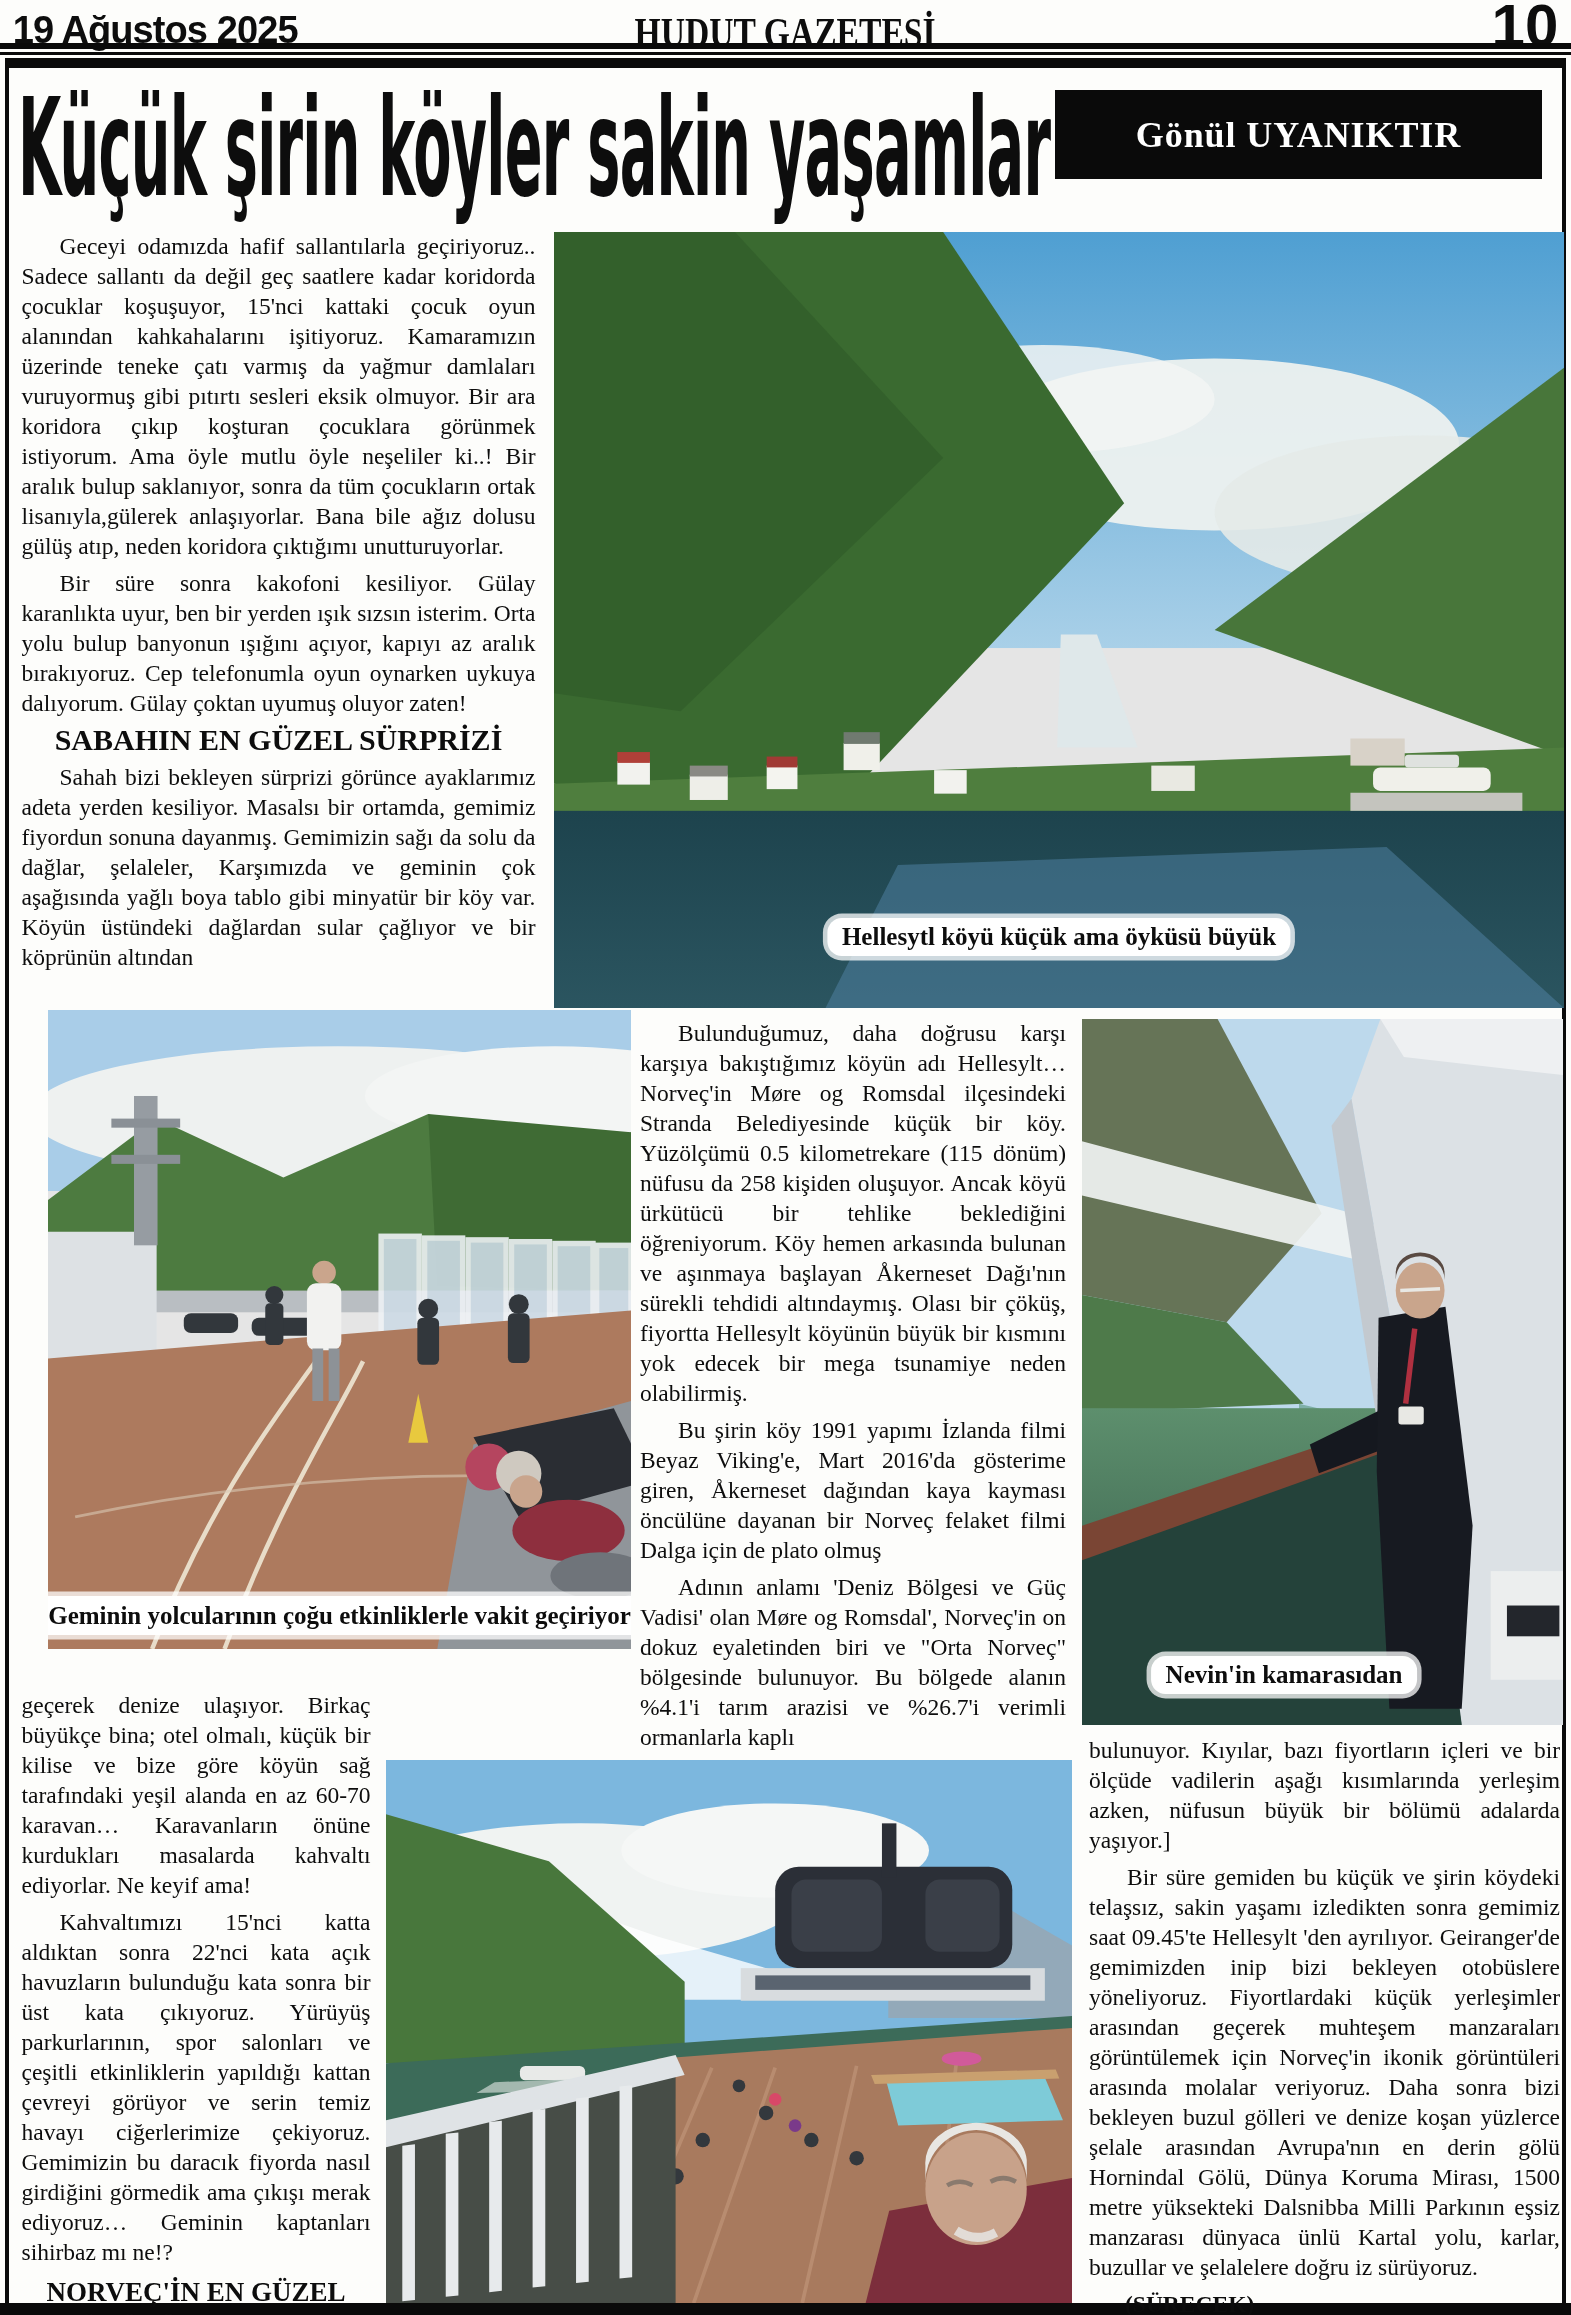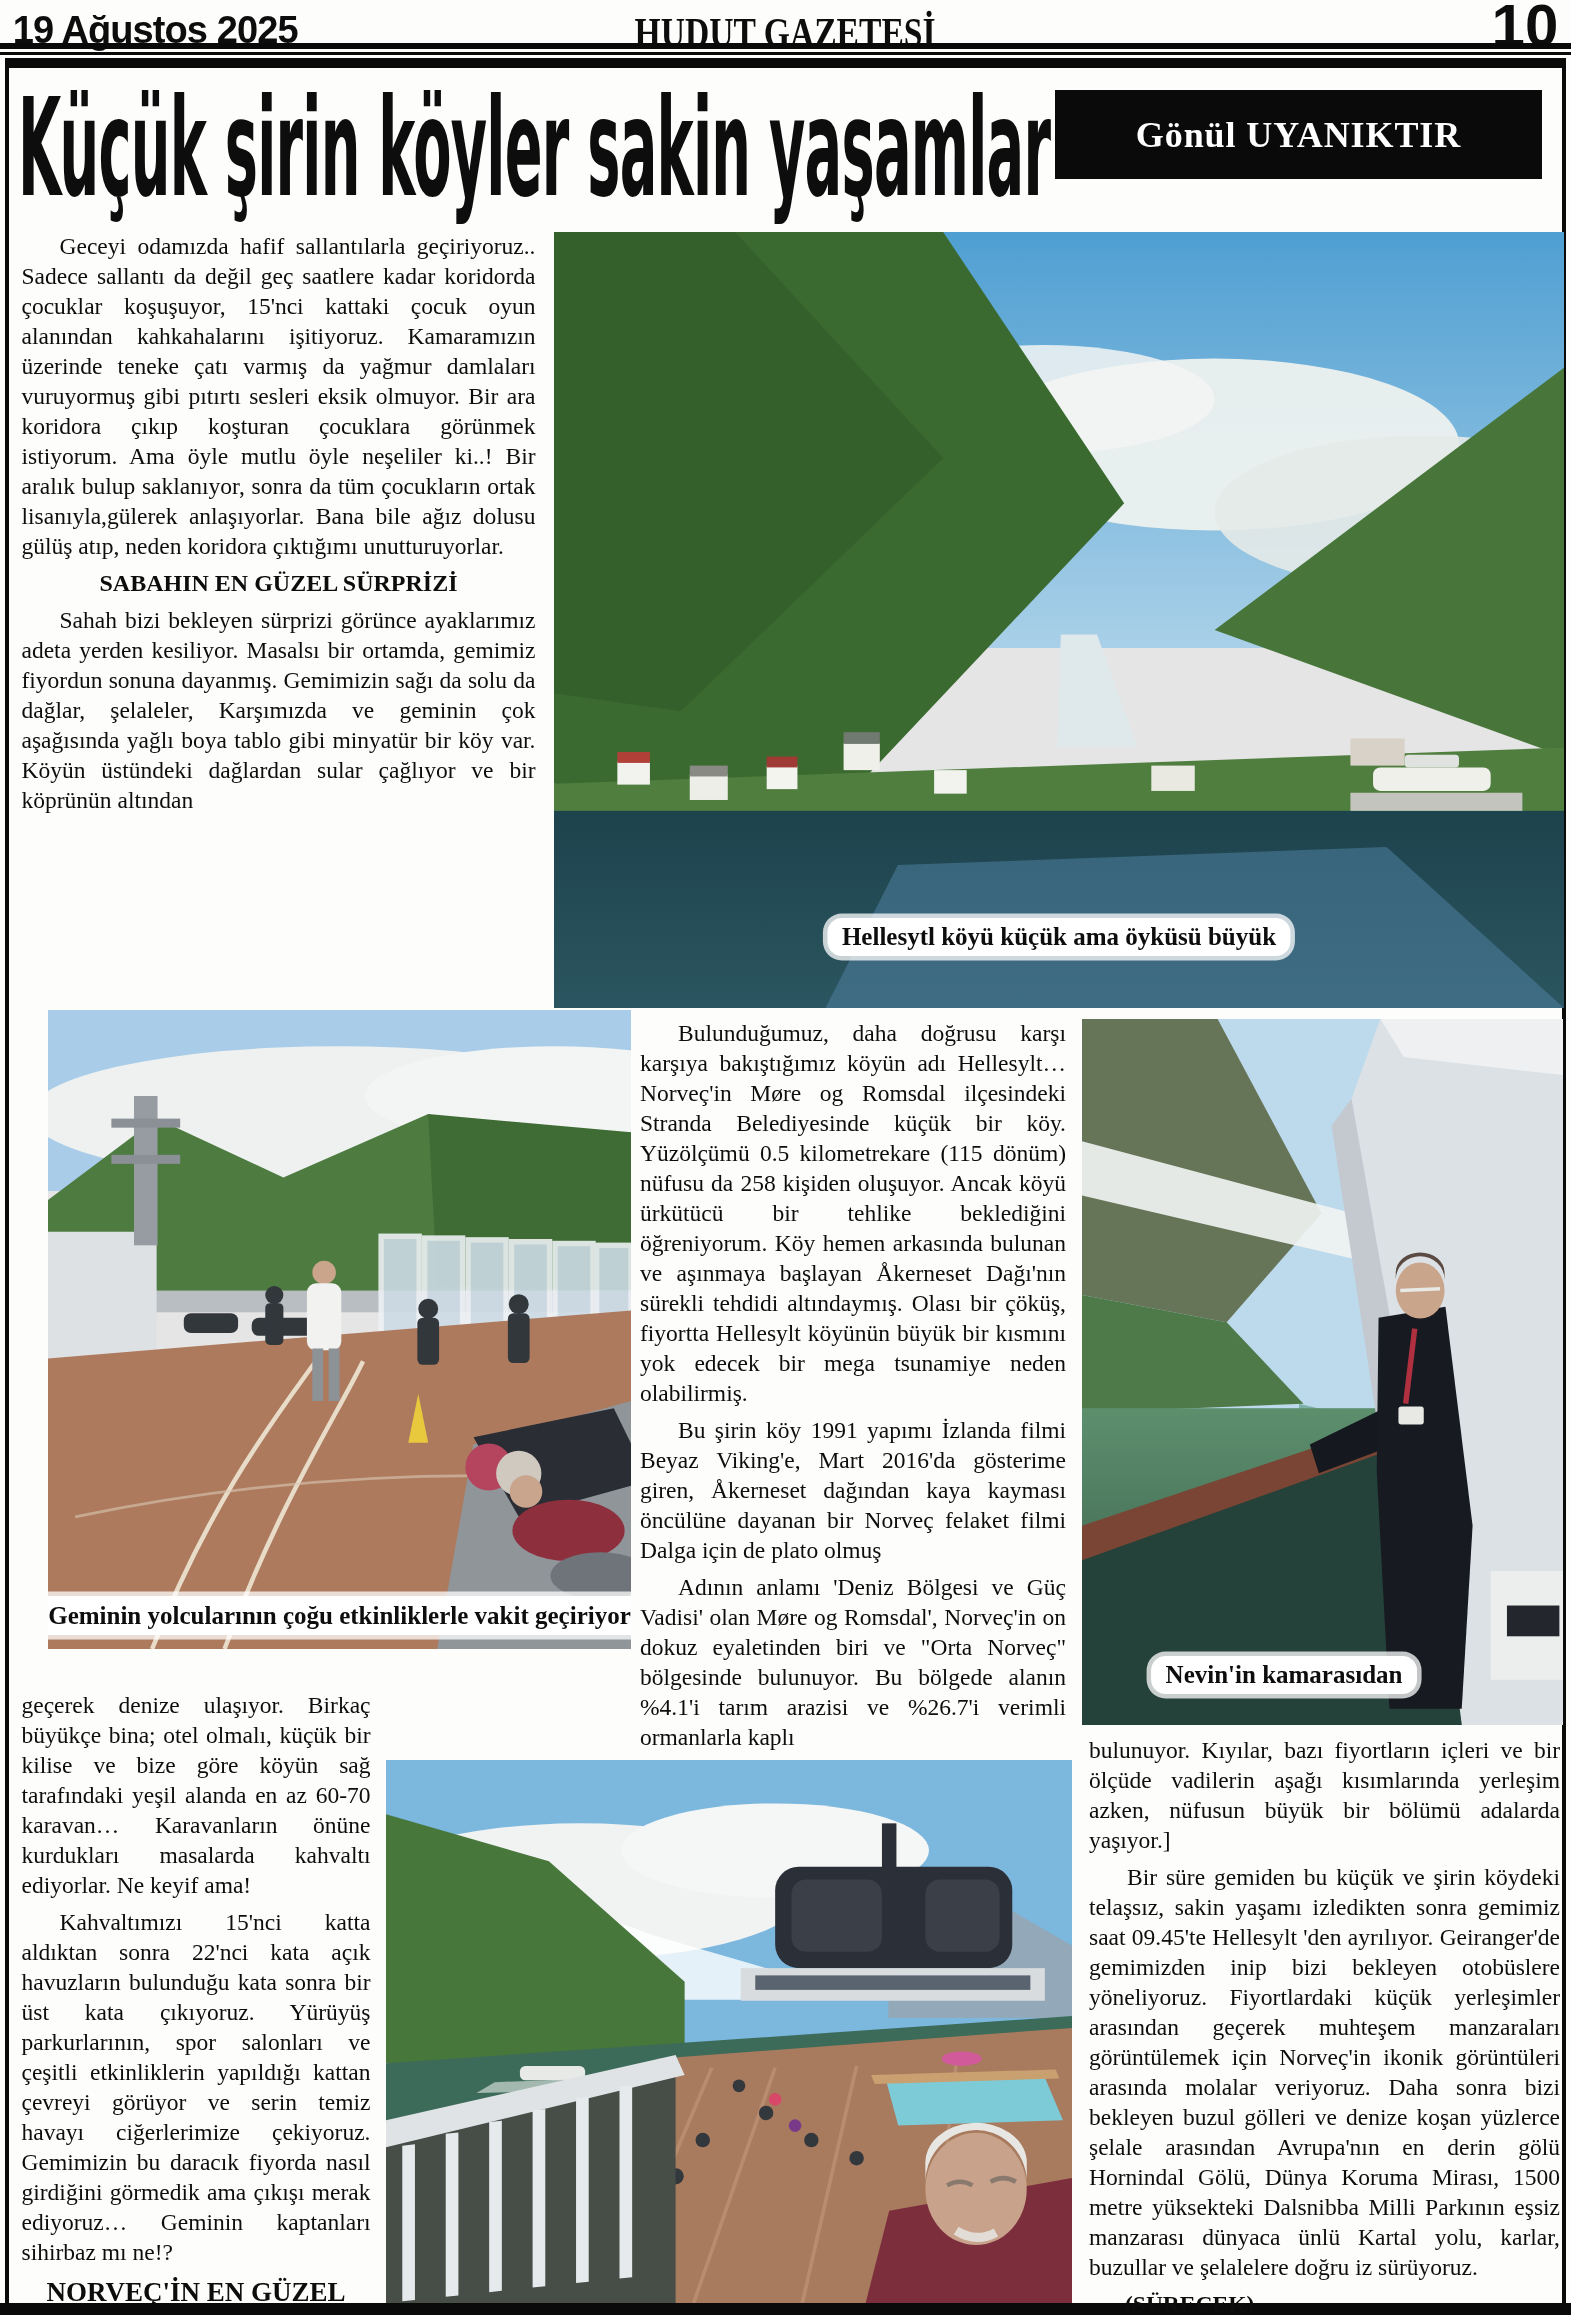--- a/index.html
+++ b/index.html
@@ -22,21 +22,21 @@
   .headline{left:18px;top:76px;height:156px;overflow:visible;}
   .headline span{display:inline-block;white-space:nowrap;font:bold 136px/145px "DejaVu Sans",sans-serif;
                  letter-spacing:-1.8px;transform:scaleX(.41);transform-origin:0 0;}
   .byline{left:1055px;top:90px;width:487px;height:89px;background:#0a0a0a;
           display:flex;align-items:center;justify-content:center;}
   .byline span{font:bold 36px/40px "Liberation Serif",serif;color:#fff;letter-spacing:0.9px;}
   
   .col{font-size:23.5px;line-height:30px;text-align:justify;}
   .col p{margin:7px;text-indent:38px;}
   .col p.noindent{text-indent:0;}
-  .subhead{font-weight:bold;text-align:center;text-indent:0 !important;font-size:24px;}
+  .subhead{font-weight:bold;text-align:center;text-indent:0 !important;font-size:30px;}
   .leftcol1{left:14.5px;top:224px;width:528px;}
   .midcol{left:633px;top:1011px;width:440px;}
   .leftcol2{left:14.5px;top:1683px;width:528px;}
   .cutout{float:right;width:172px;height:588px;margin-top:62px;}
   .rightcol{left:1082px;top:1728px;width:485px;}
   .surecek{font-weight:bold;text-indent:36px !important;text-align:left;}
   
   .photo{overflow:hidden;background:#e5e5e5;}
   .photo svg{display:block;width:100%;height:100%;}
   .ph-top{left:554px;top:232px;width:1010px;height:776px;}
@@ -111,20 +111,21 @@
     <polygon points="380,700 920,680 1116,858 300,858" fill="#4f7fa0" opacity=".55"></polygon>
     <rect x="880" y="620" width="190" height="20" fill="#c4c4be"></rect>
     <rect x="905" y="592" width="130" height="26" rx="8" fill="#f0f0ea"></rect>
     <rect x="940" y="578" width="60" height="14" rx="4" fill="#dfe2df"></rect>
   </svg>
   <span class="cap cap-top">Hellesytl köyü küçük ama öyküsü büyük</span>
 </div>
 
 <div class="abs col leftcol1">
   <p>Geceyi odamızda hafif sallantılarla geçiriyoruz.. Sadece sallantı da değil geç saatlere kadar koridorda çocuklar koşuşuyor, 15'nci kattaki çocuk oyun alanından kahkahalarını işitiyoruz. Kamaramızın üzerinde teneke çatı varmış da yağmur damlaları vuruyormuş gibi pıtırtı sesleri eksik olmuyor. Bir ara koridora çıkıp koşturan çocuklara görünmek istiyorum. Ama öyle mutlu öyle neşeliler ki..! Bir aralık bulup saklanıyor, sonra da tüm çocukların ortak lisanıyla,gülerek anlaşıyorlar. Bana bile ağız dolusu gülüş atıp, neden koridora çıktığımı unutturuyorlar.</p>
+  <p>Bir süre sonra kakofoni kesiliyor. Gülay karanlıkta uyur, ben bir yerden ışık sızsın isterim. Orta yolu bulup banyonun ışığını açıyor, kapıyı az aralık bırakıyoruz. Cep telefonumla oyun oynarken uykuya dalıyorum. Gülay çoktan uyumuş oluyor zaten!</p>
   <p class="subhead">SABAHIN EN GÜZEL SÜRPRİZİ</p>
   <p>Sahah bizi bekleyen sürprizi görünce ayaklarımız adeta yerden kesiliyor. Masalsı bir ortamda, gemimiz fiyordun sonuna dayanmış. Gemimizin sağı da solu da dağlar, şelaleler, Karşımızda ve geminin çok aşağısında yağlı boya tablo gibi minyatür bir köy var. Köyün üstündeki dağlardan sular çağlıyor ve bir köprünün altından</p>
 </div>
 
 <div class="abs photo ph-deck">
   <svg viewBox="0 0 644 706" preserveAspectRatio="none">
     <rect x="0" y="0" width="644" height="200" fill="#a9cde8"></rect>
     <ellipse cx="320" cy="115" rx="340" ry="75" fill="#eef1f0"></ellipse>
     <ellipse cx="560" cy="95" rx="210" ry="55" fill="#f3f5f4"></ellipse>
     <polygon points="0,210 120,120 260,185 420,115 540,175 644,135 644,310 0,315" fill="#4d7b40"></polygon>

